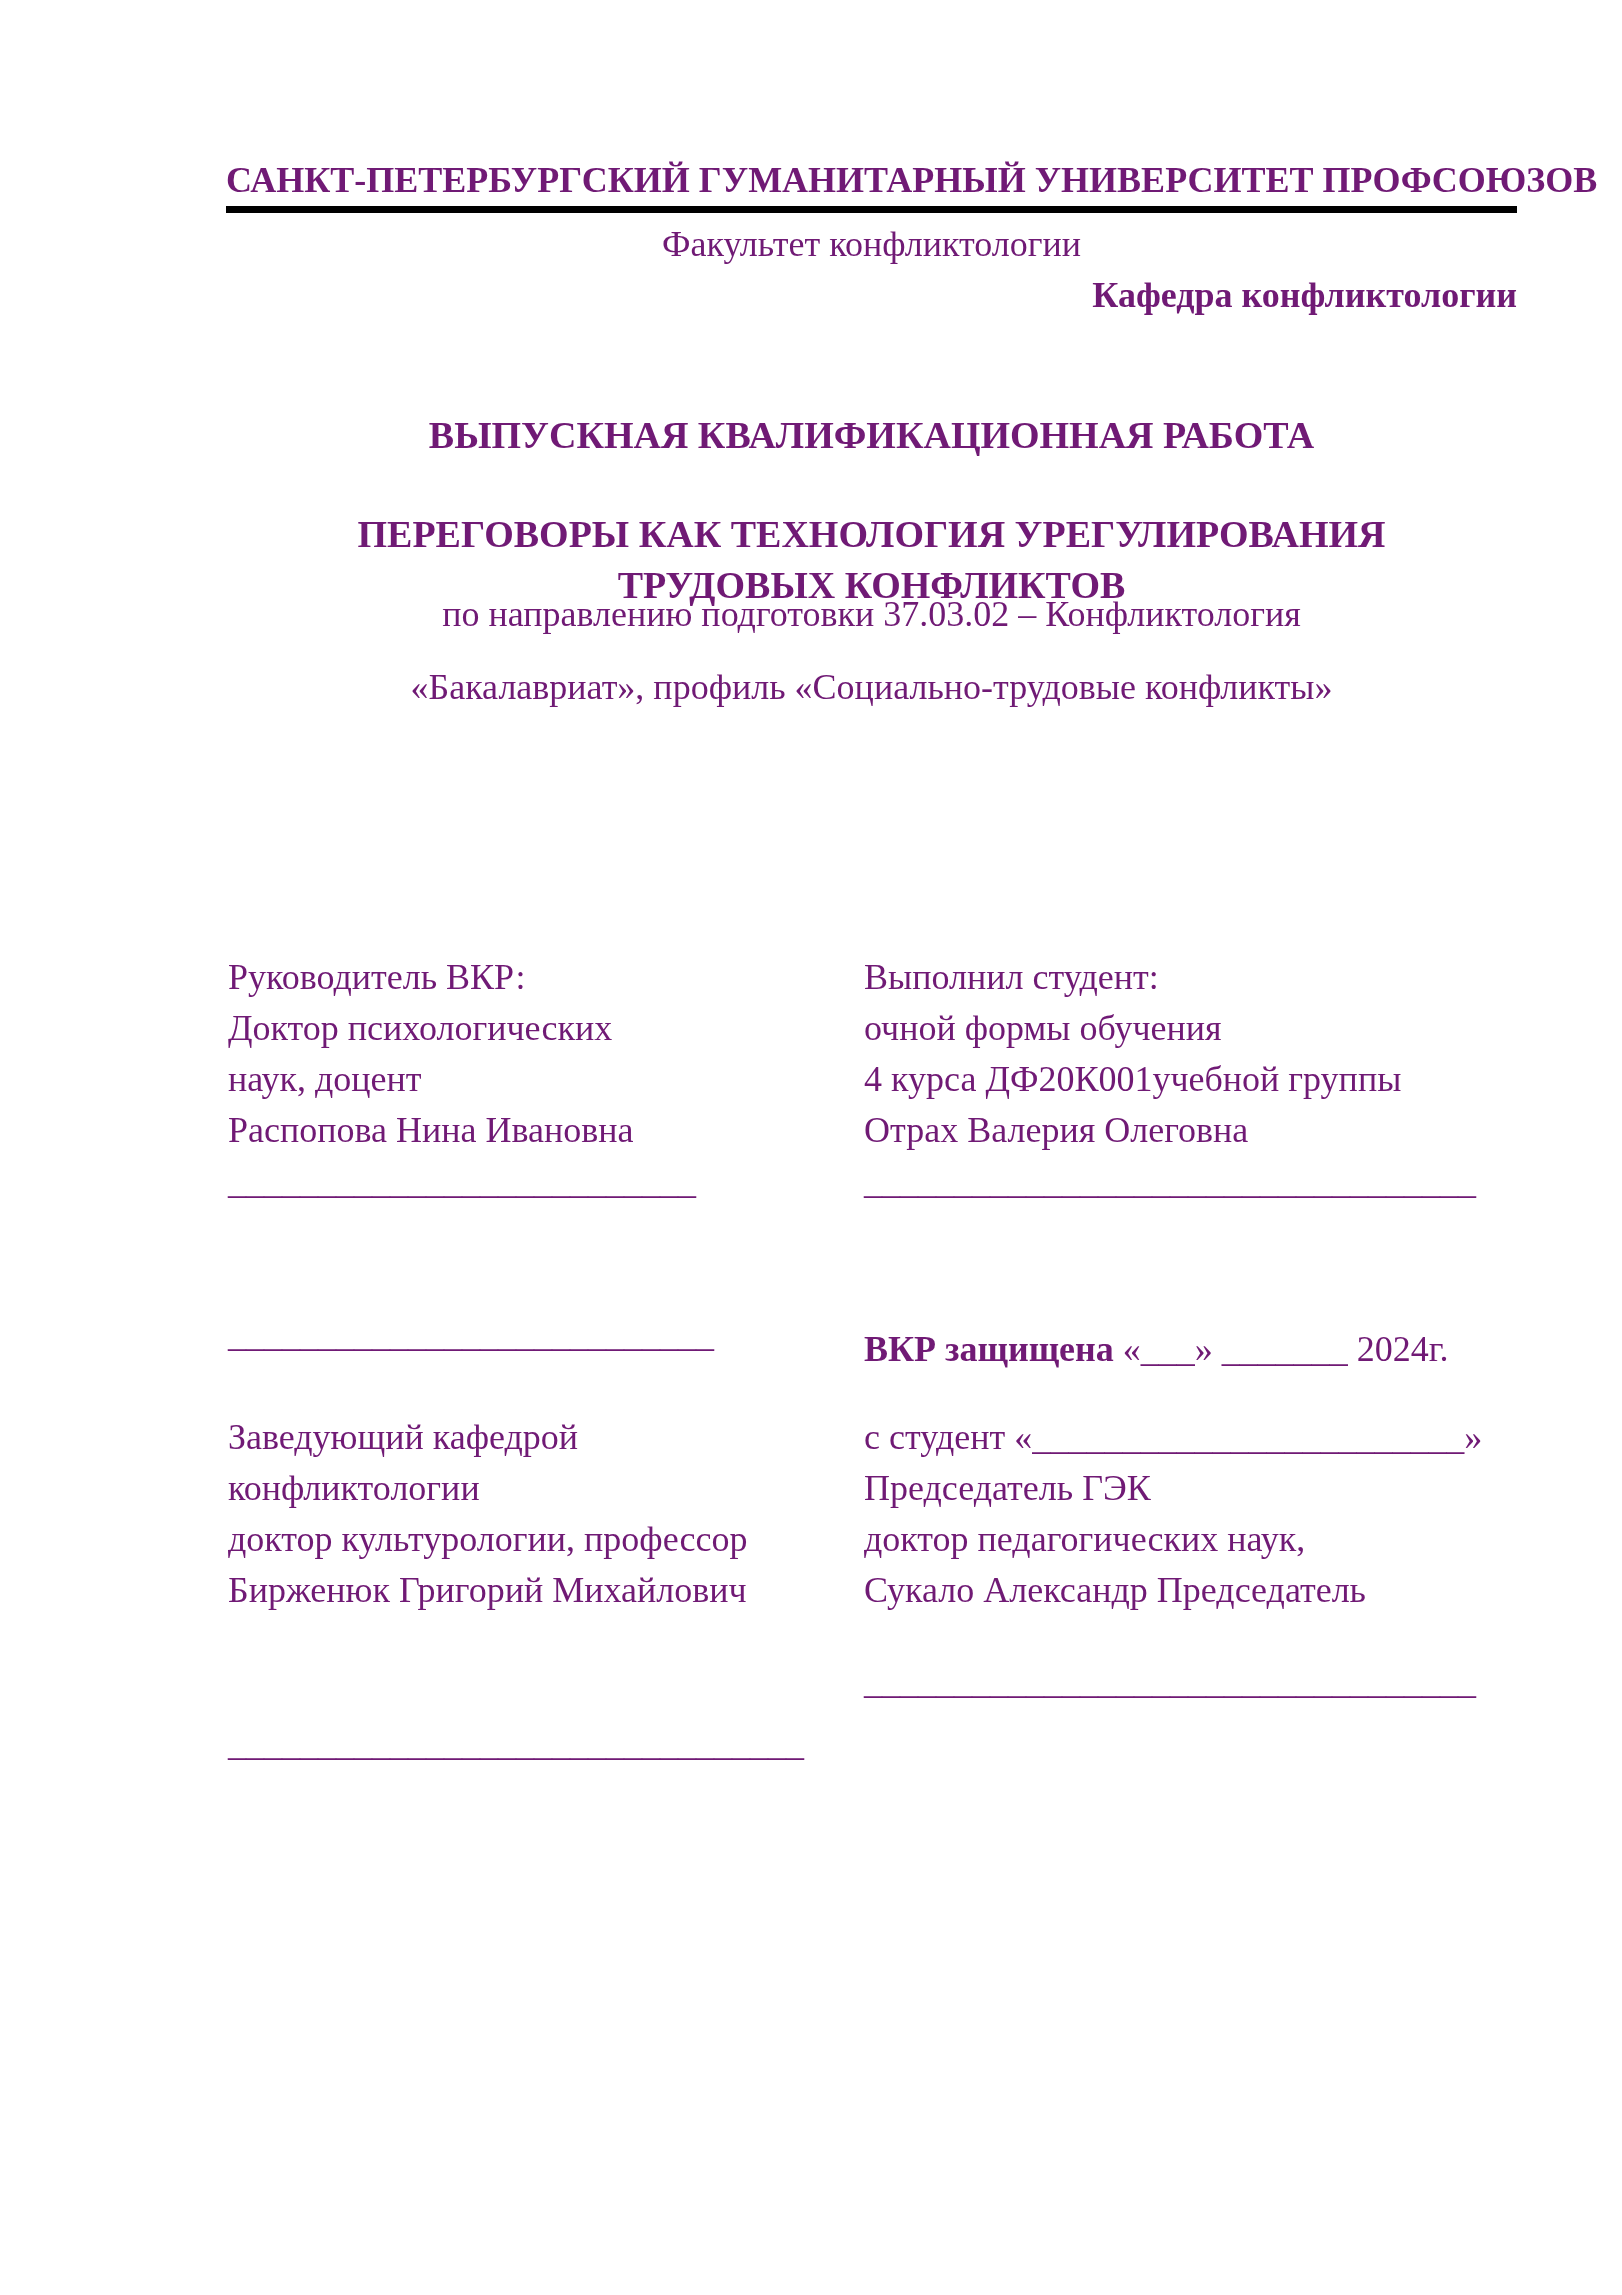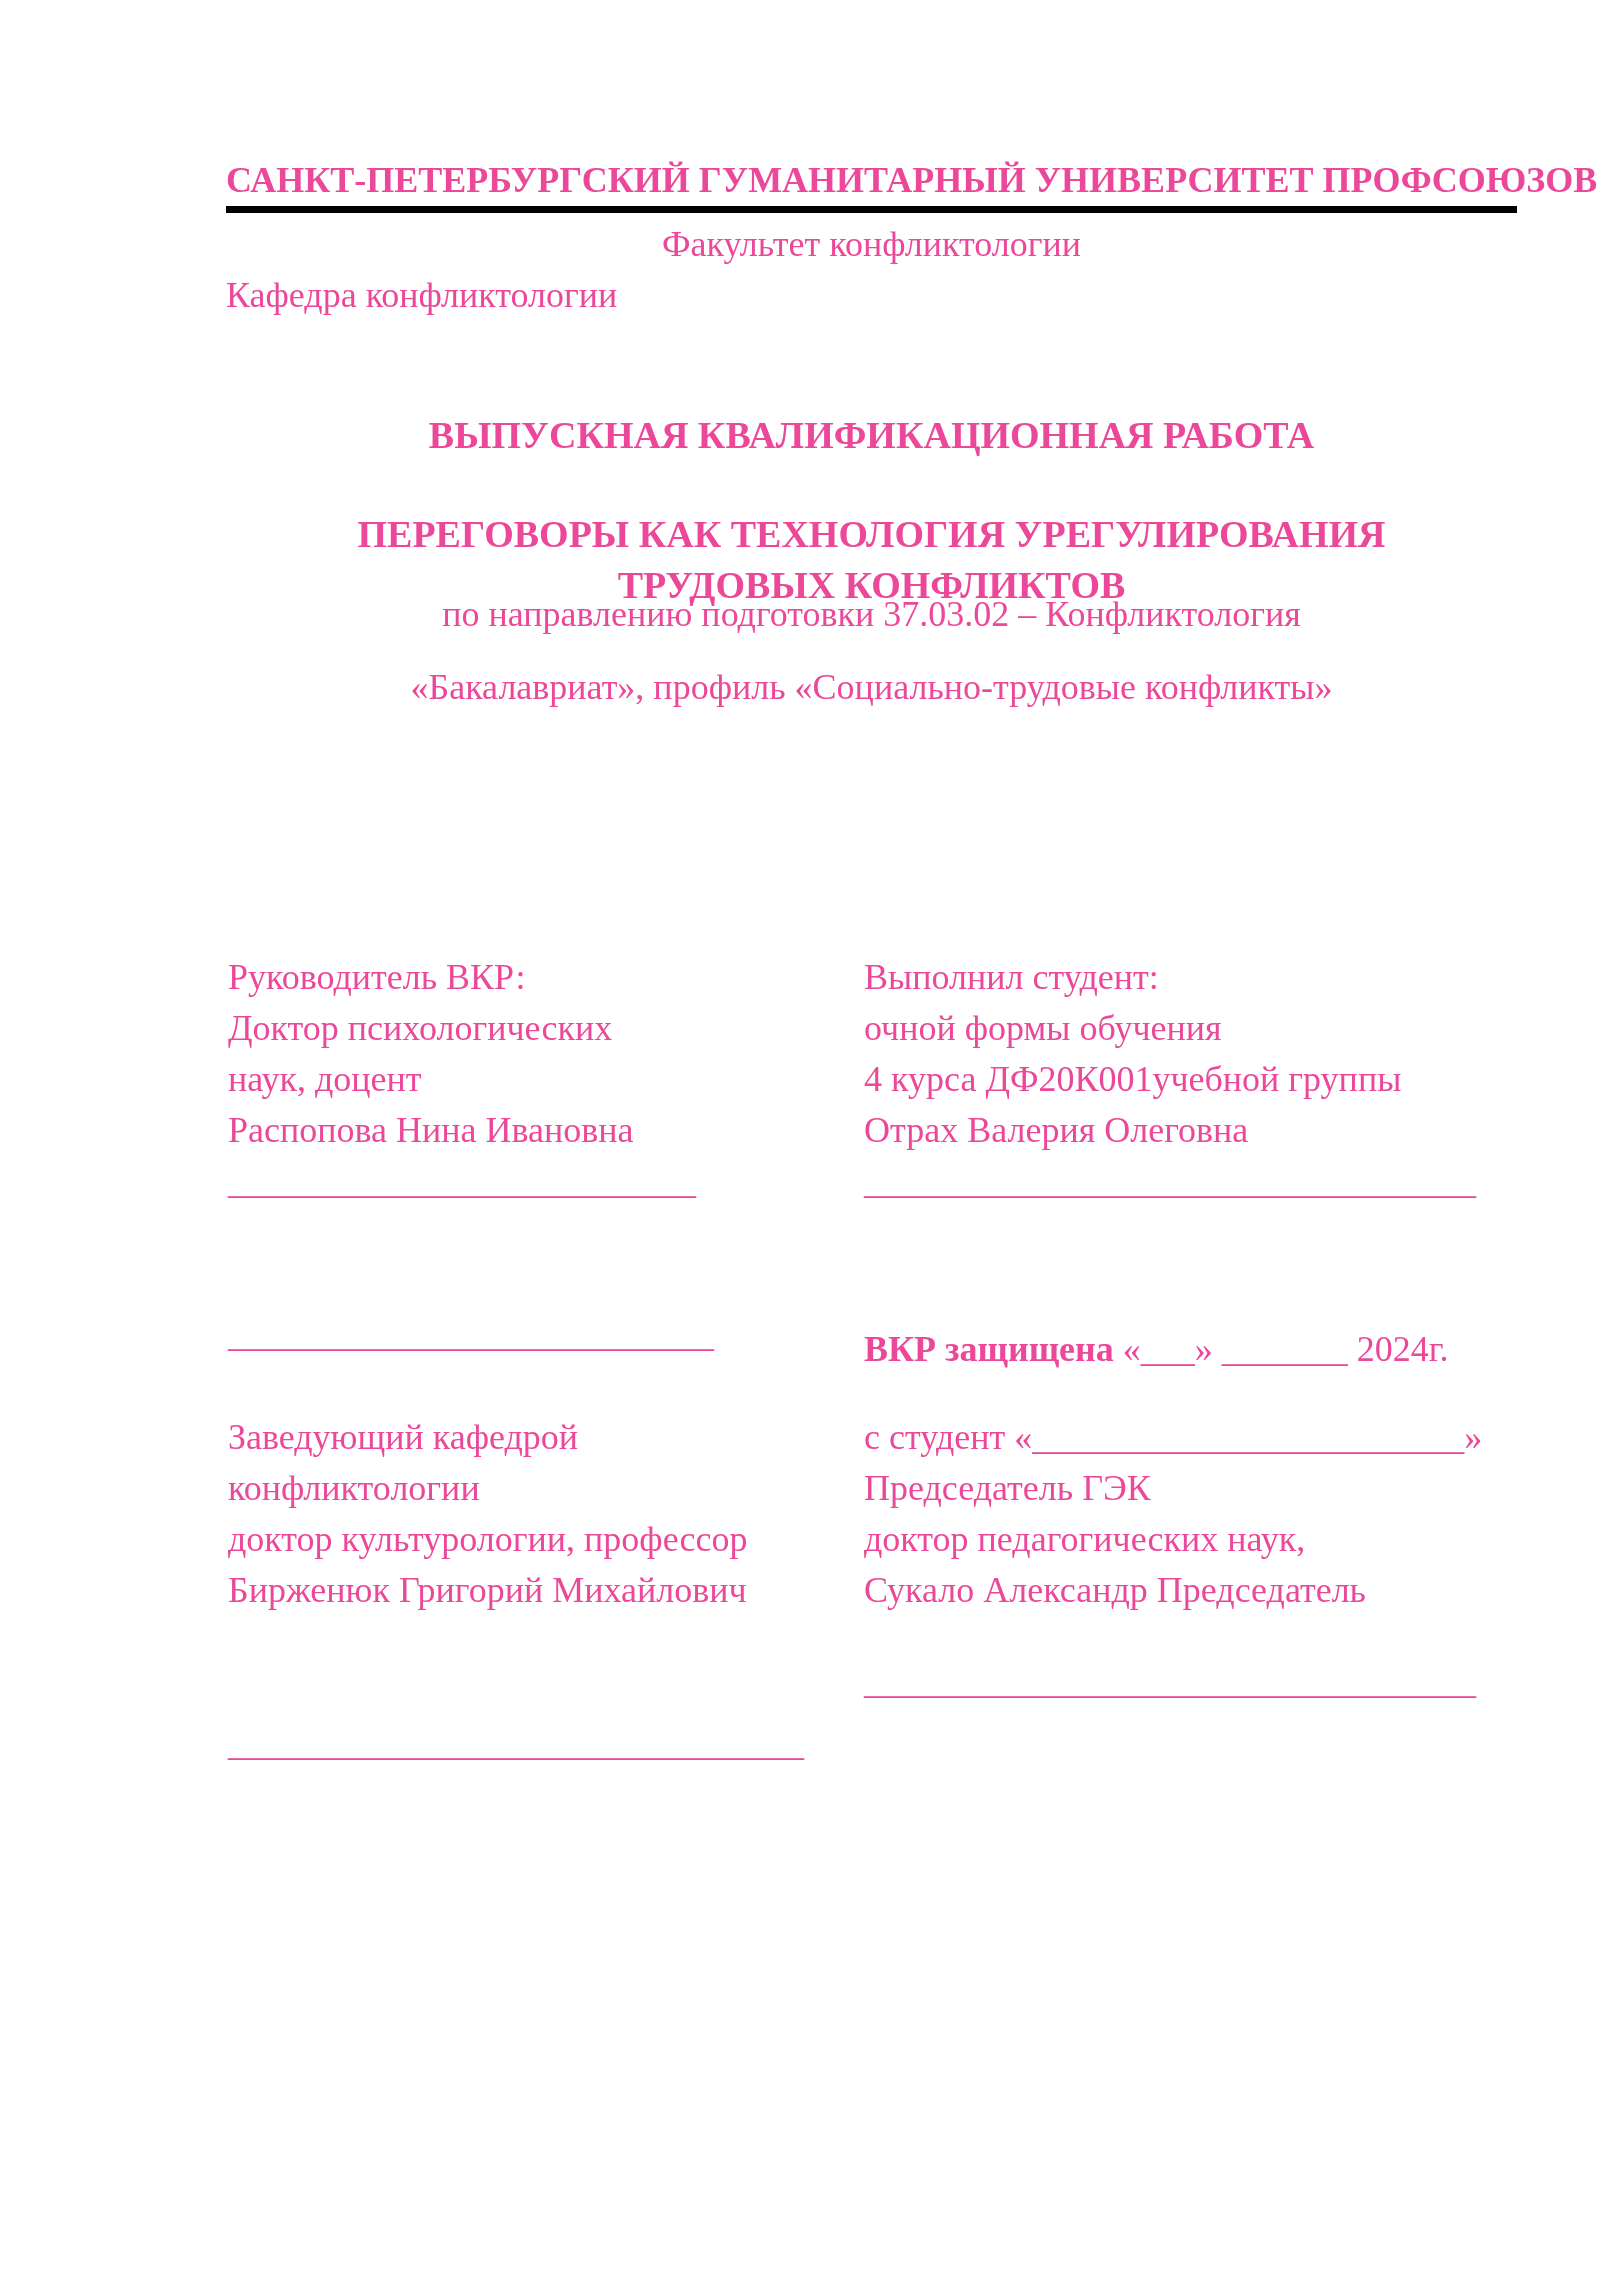--- a/index.html
+++ b/index.html
@@ -5,31 +5,31 @@
   html, body {
     margin: 0;
     padding: 0;
     background: #ffffff;
   }
   .page {
     position: relative;
     width: 1623px;
     height: 1784px;
     background: #ffffff;
-    color: #ec4899;
+    color: #701a75;
     font-family: "Liberation Serif", "DejaVu Serif", serif;
     font-size: 36px;
     overflow: hidden;
   }
   .abs { position: absolute; }
   .content-x { left: 226px; width: 1291px; }
   .col-left { left: 228px; width: 620px; }
   .col-right { left: 864px; width: 663px; }
   .center { text-align: center; }
-  .right { text-align: left; }
+  .right { text-align: right; font-weight: bold; }
   .bold { font-weight: bold; }
   .line {
     height: 51px;
     line-height: 51px;
     white-space: pre;
   }
   .titlesize { font-size: 38px; }
   .rule {
     background: #000000;
     height: 7px;

